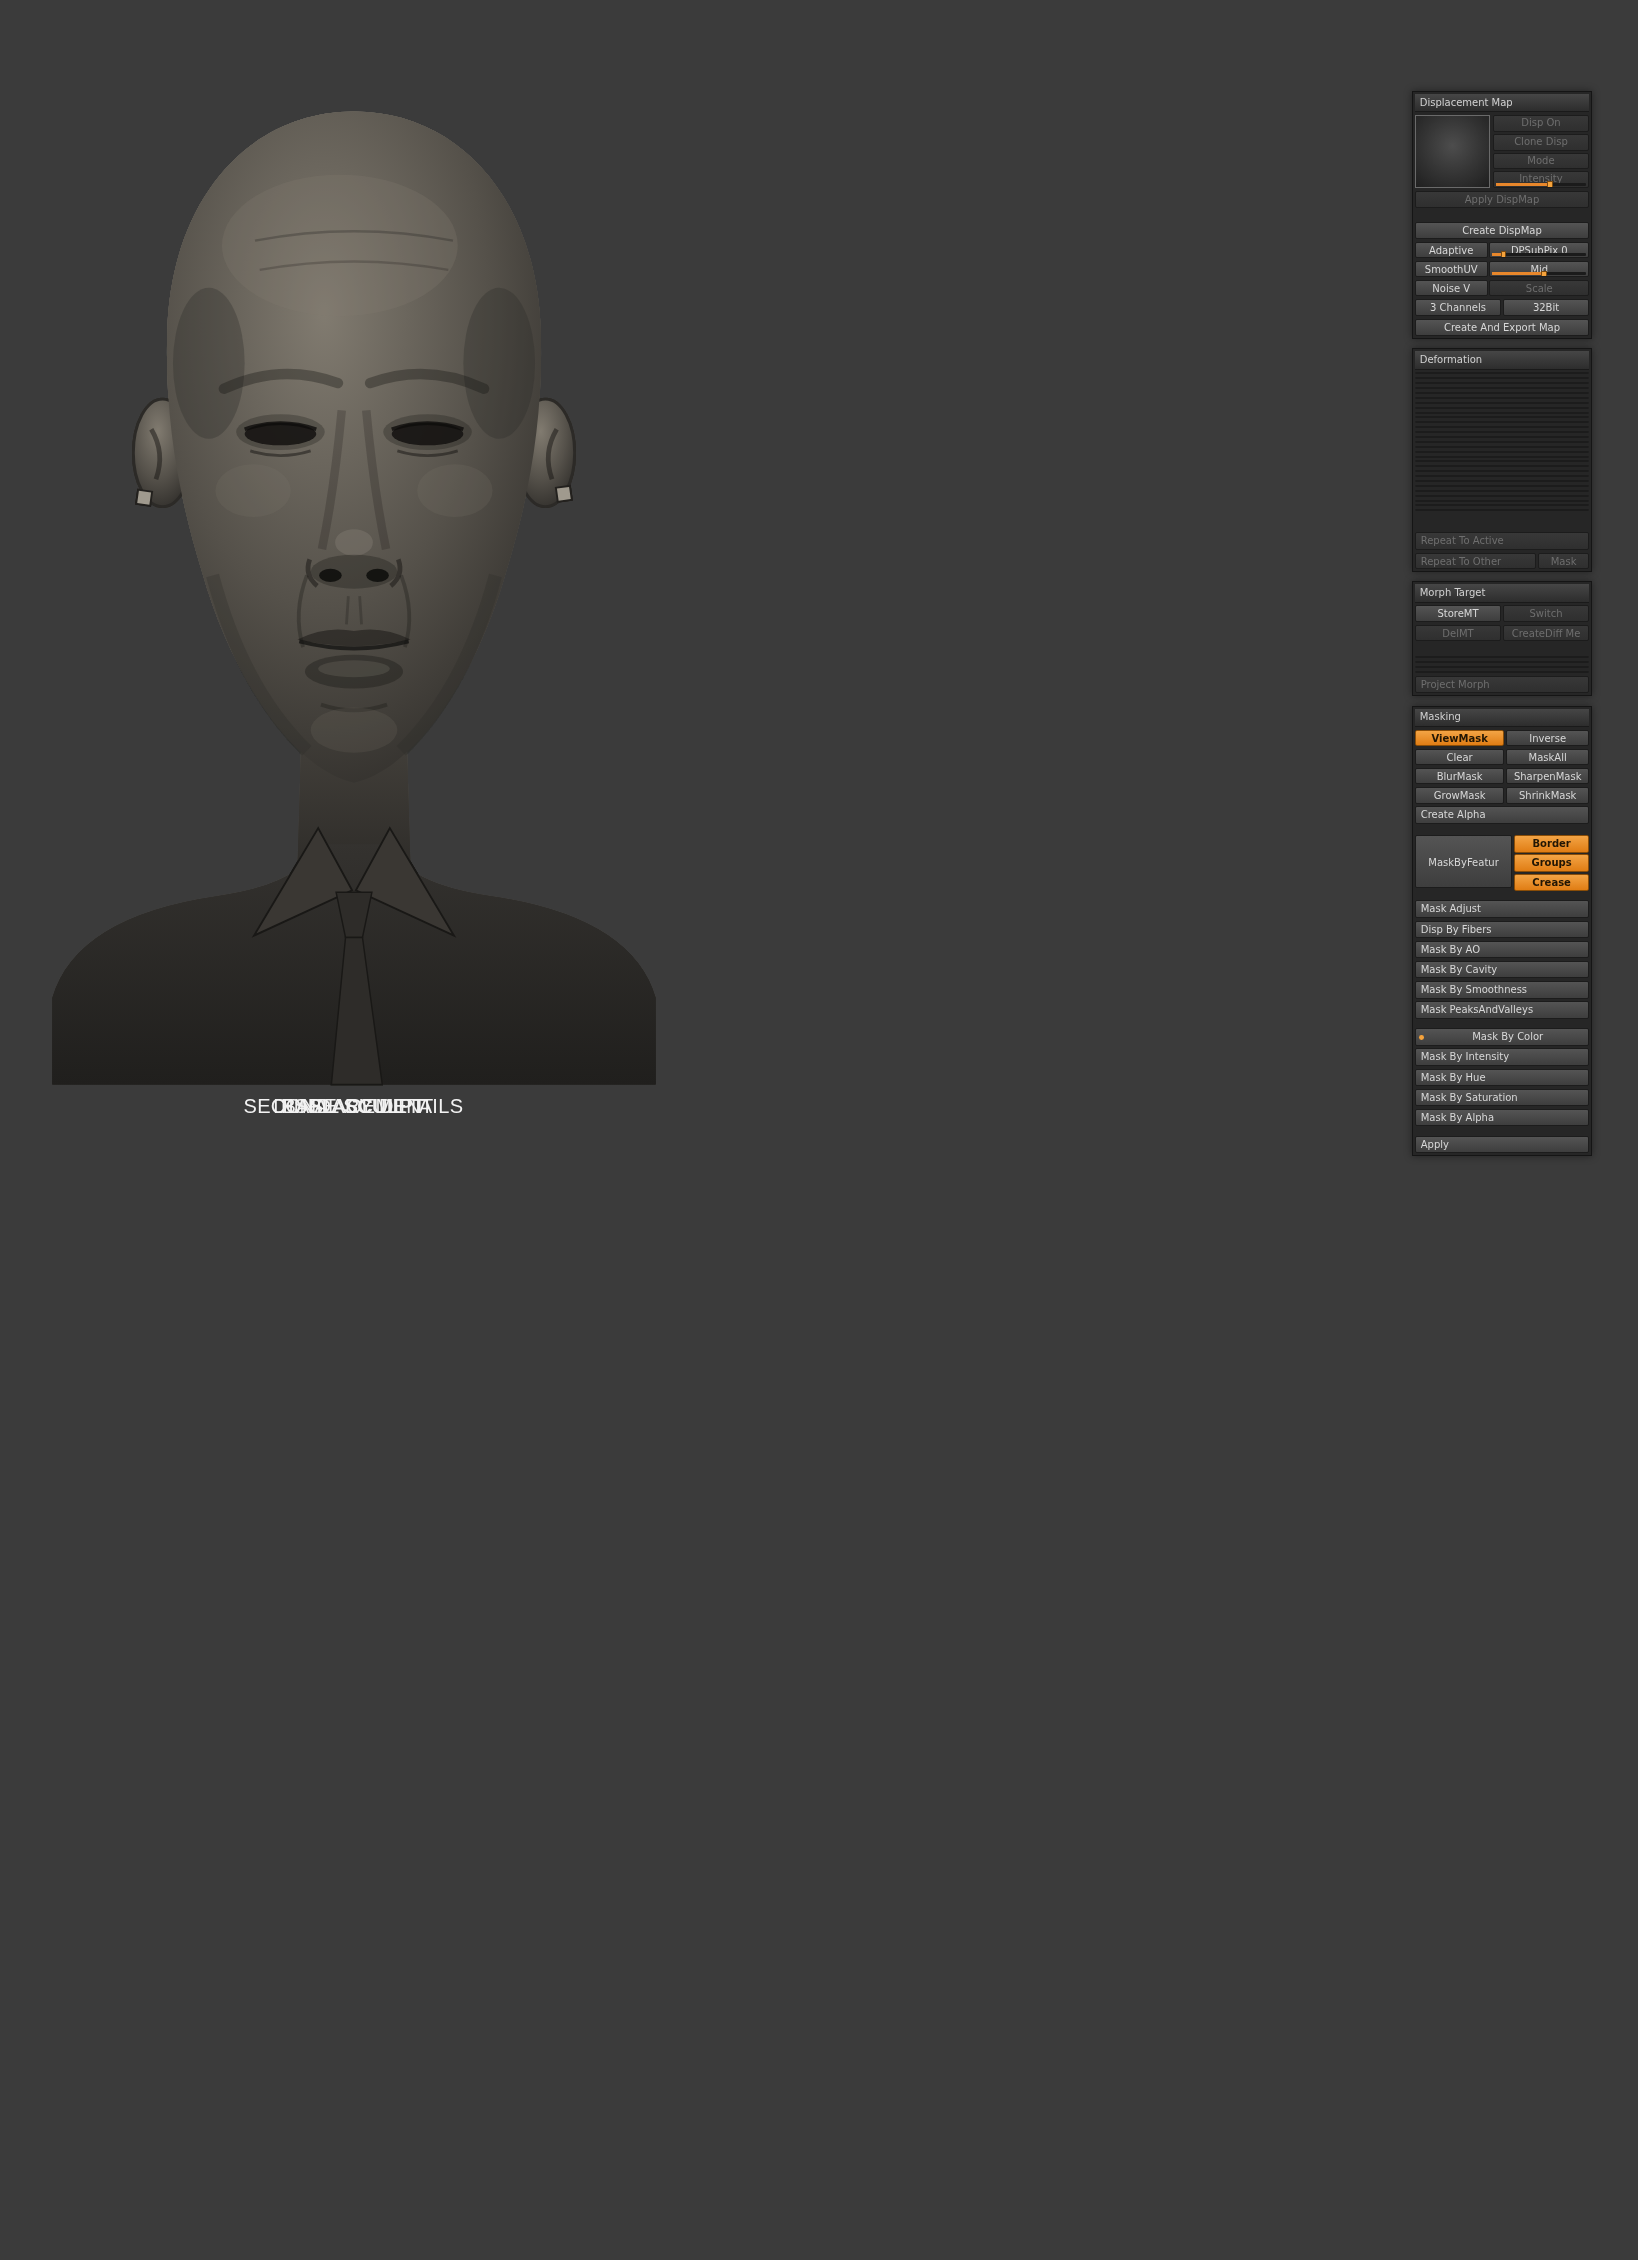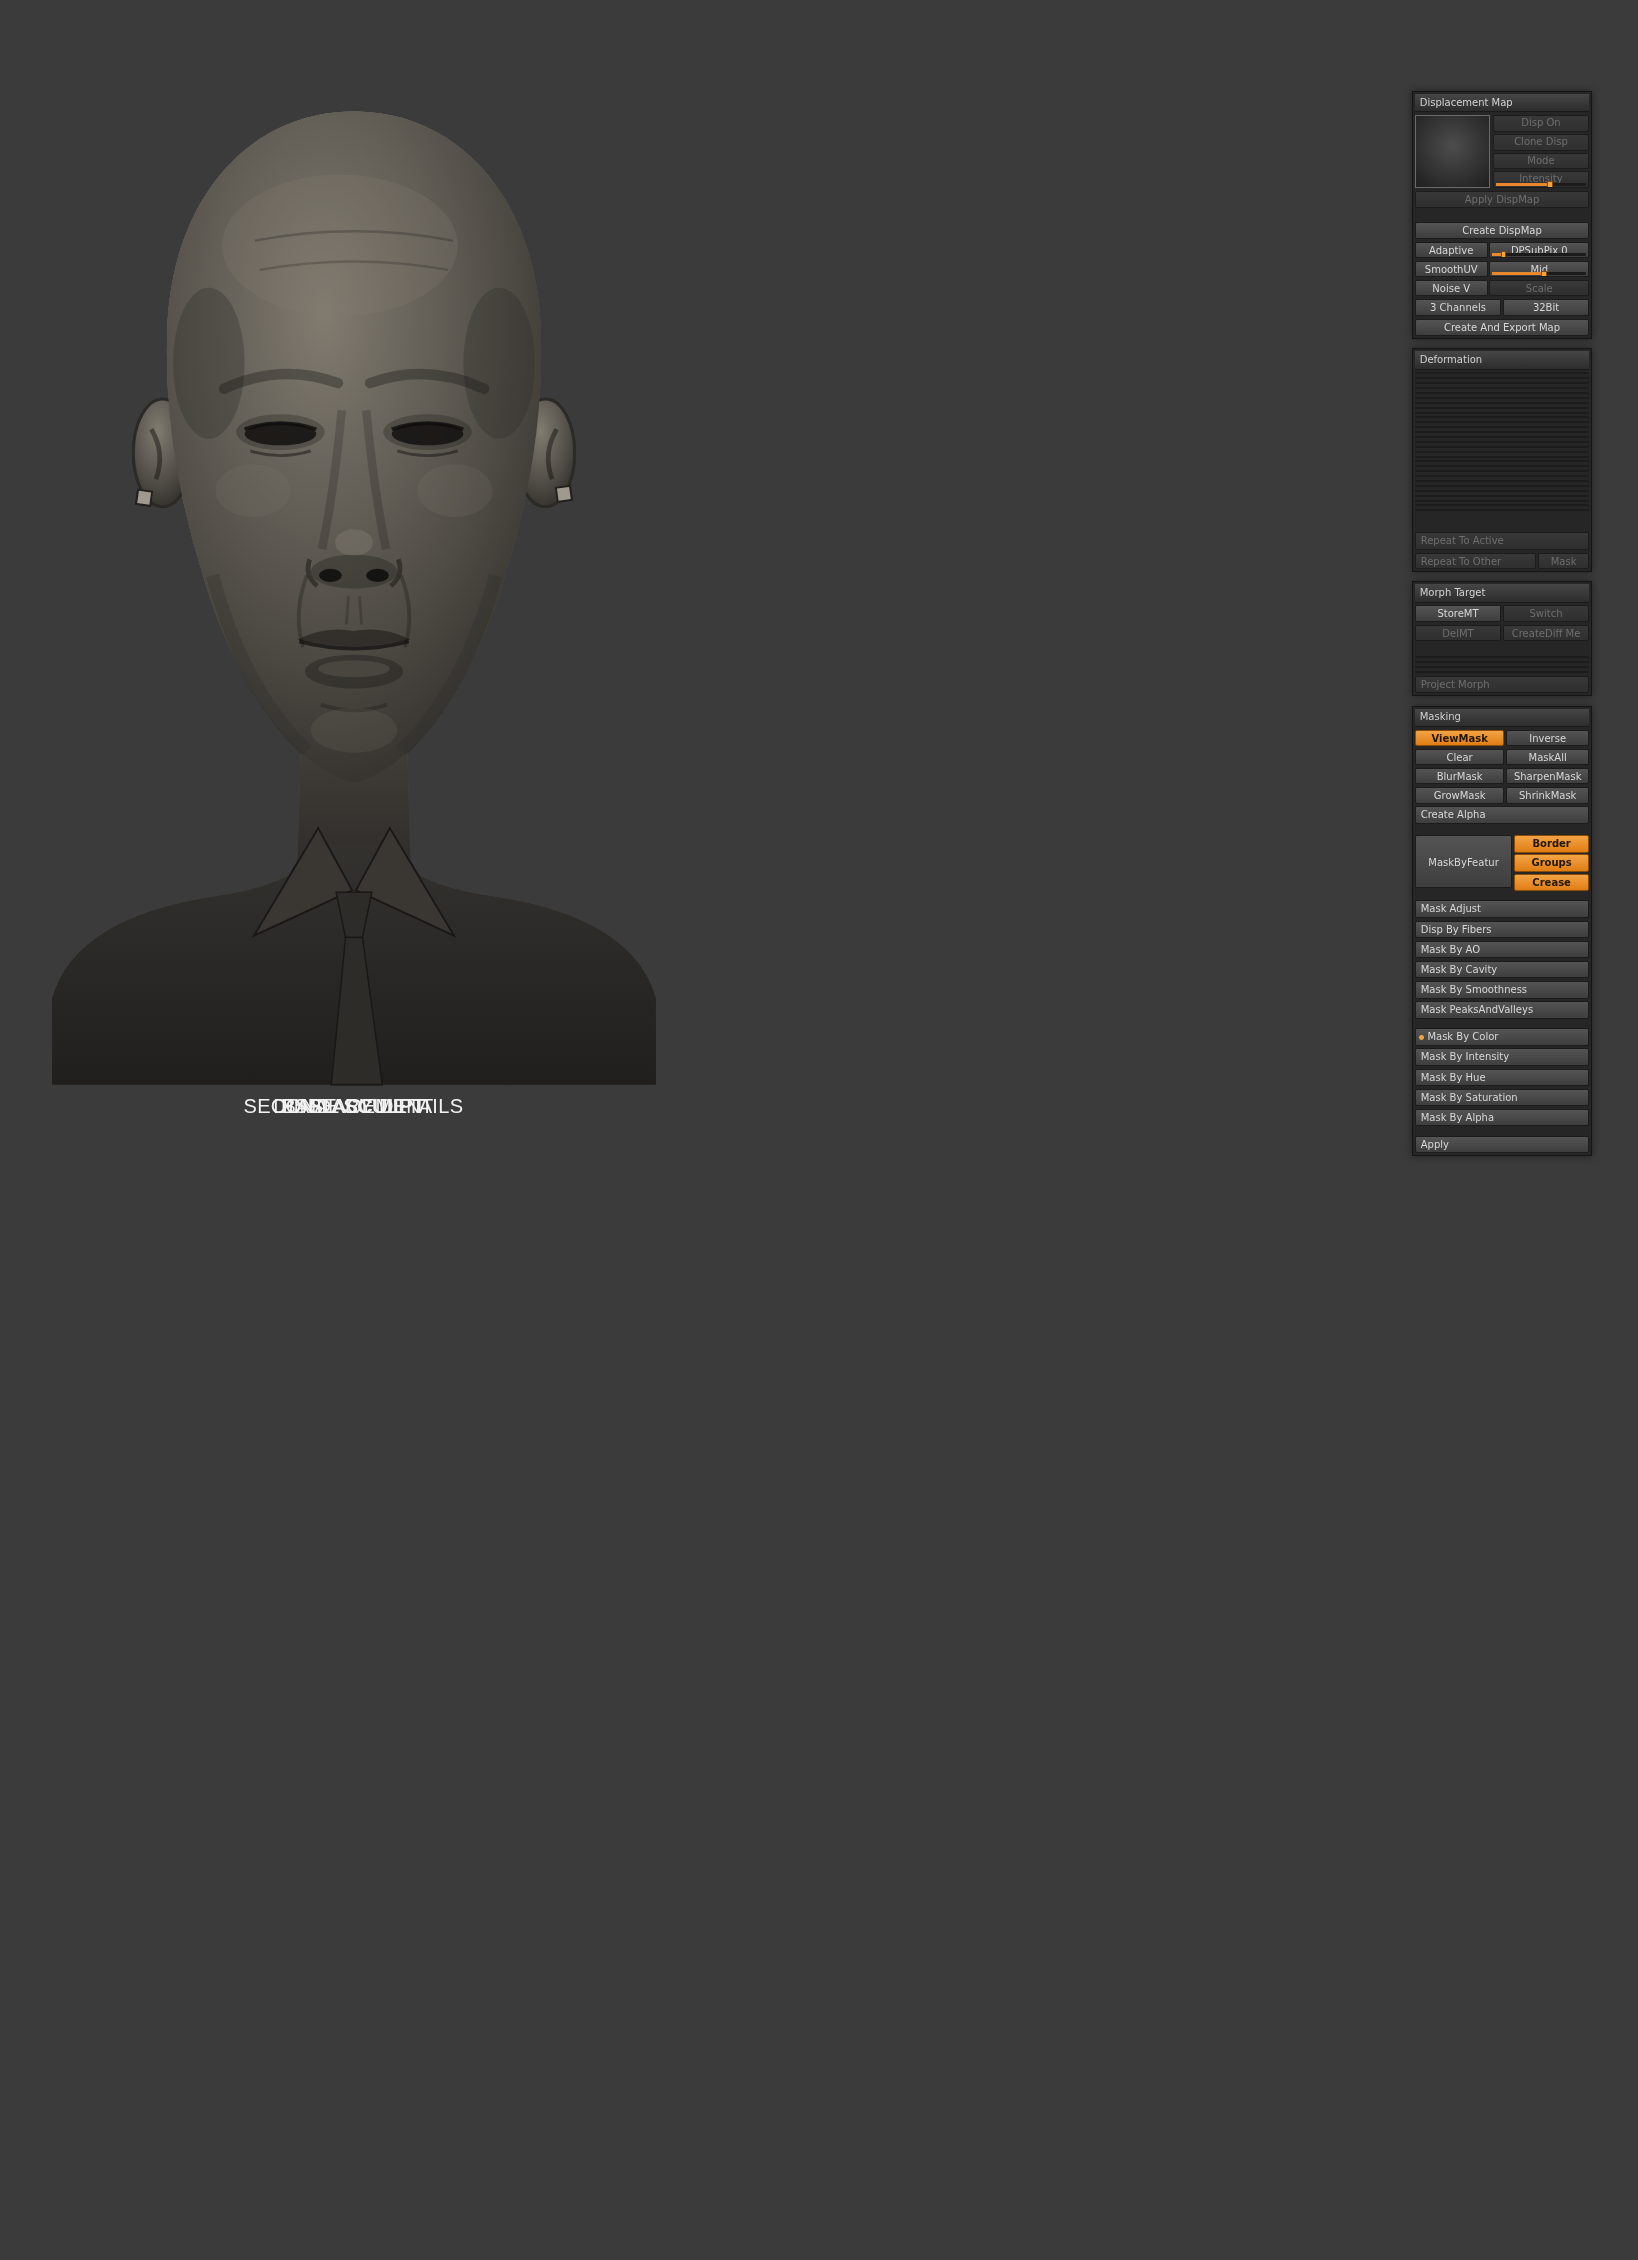--- a/index.html
+++ b/index.html
@@ -38,21 +38,21 @@
   }
   .row { display:flex; gap:1.9px; }
   .btn {
     position:relative; flex:1; height:16.3px; line-height:15.3px; text-align:center;
     color:var(--btn-text,#d8d8d8);
     background:linear-gradient(var(--btn-top,#555),var(--btn-bottom,#3e3e3e));
     border:1px solid var(--btn-border,#1d1d1d); border-radius:1.9px;
     white-space:nowrap; overflow:hidden; box-sizing:border-box;
   }
   .btn.left { text-align:left; padding-left:4.8px; }
-  .btn.dotted { padding-left:11.5px; }
+  .btn.dotted { padding-left:11.5px;text-align:center; }
   .btn.disabled {
     color:var(--btn-text-disabled,#707070);
     background:linear-gradient(var(--btn-disabled-top,#383838),var(--btn-disabled-bottom,#2f2f2f));
   }
   .btn.orange {
     background:linear-gradient(#f3a445,#e07d14); color:#221604;
     border-color:#8a4d07; font-weight:bold;
   }
   .btn .lab { position:absolute; left:4.8px; top:0; }
   .track {

